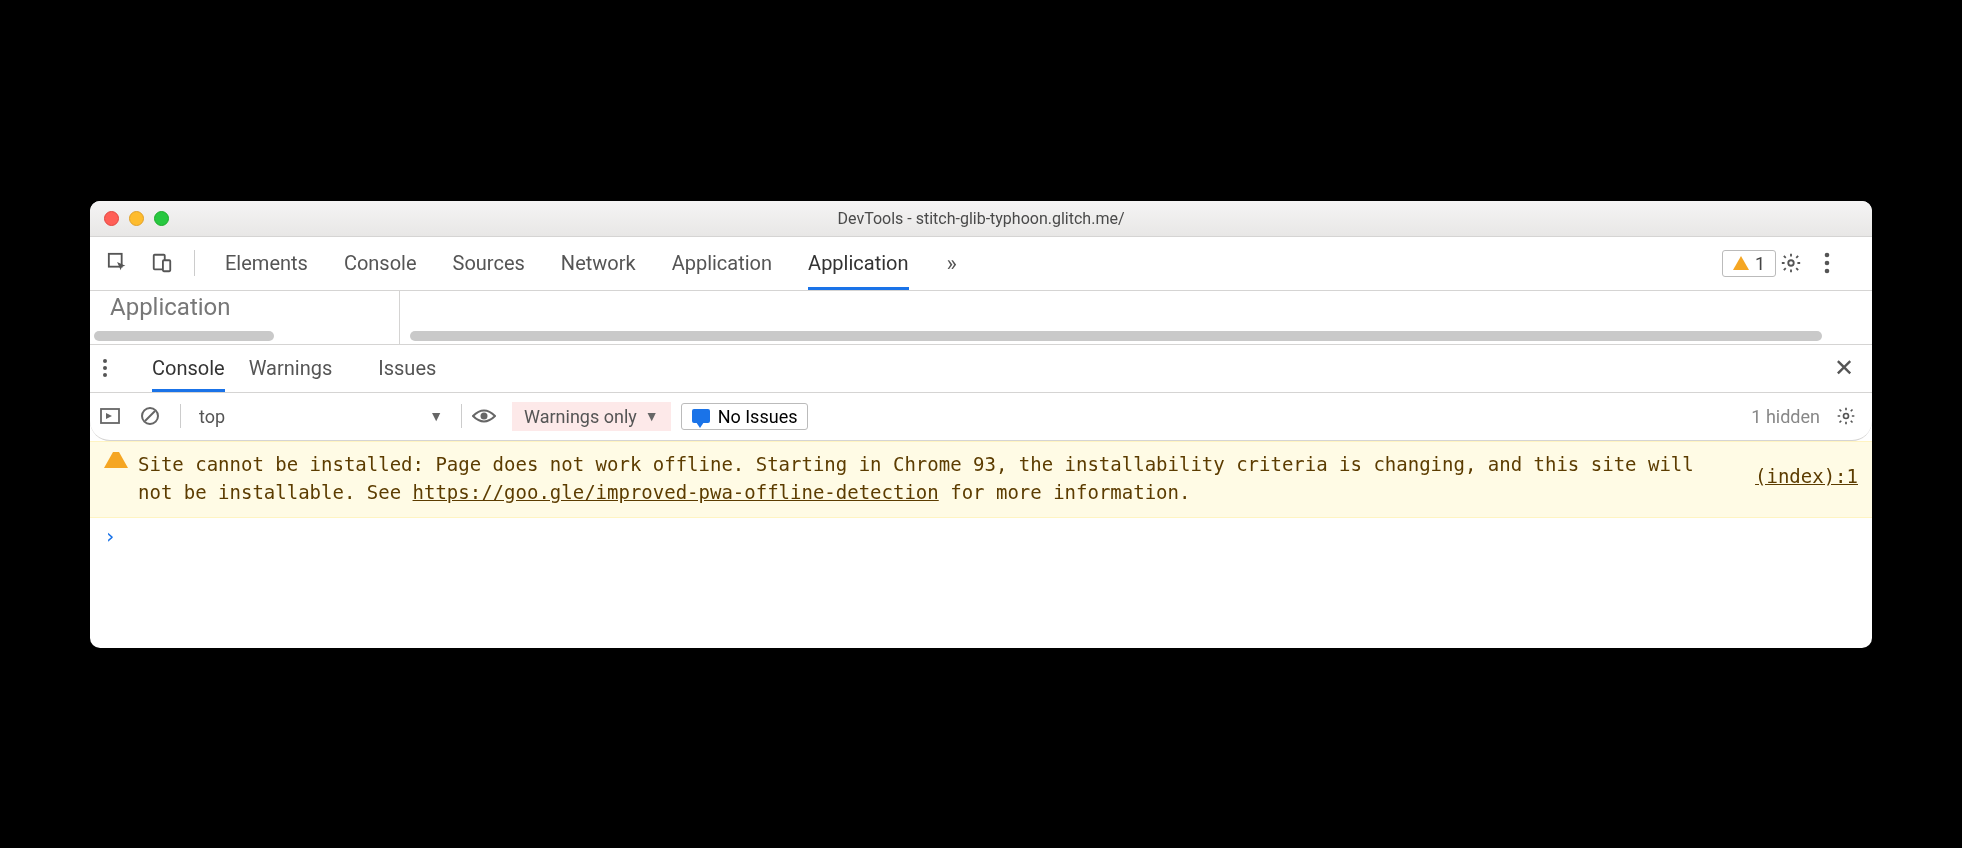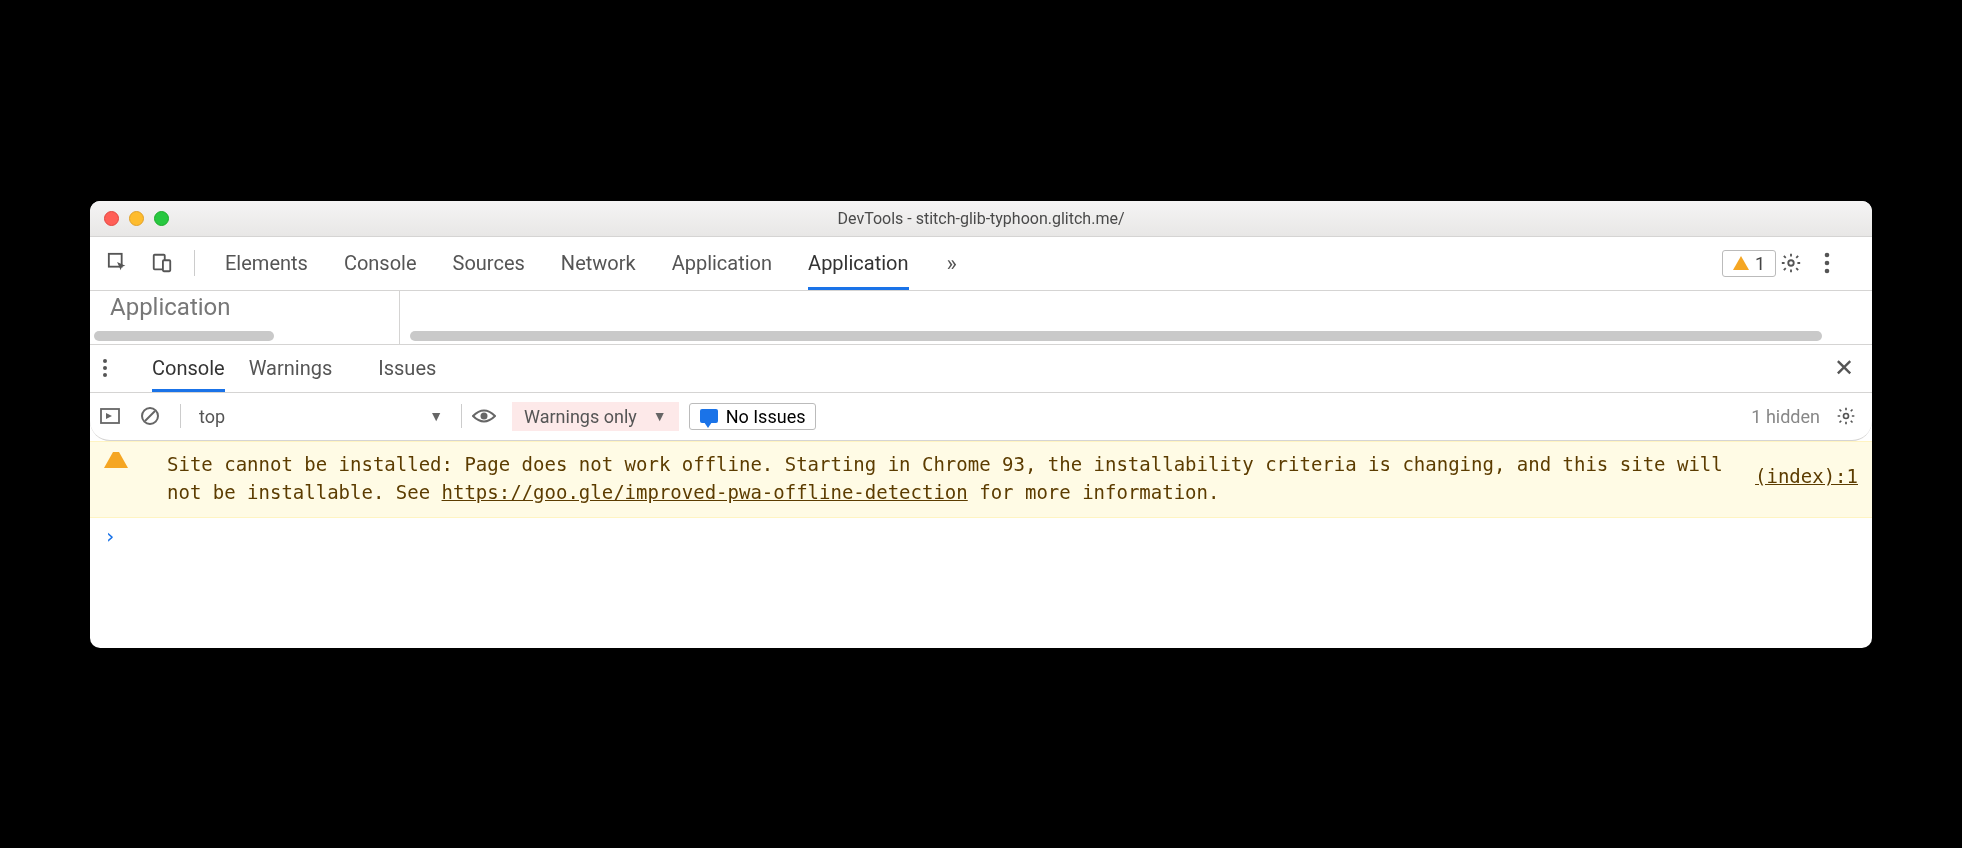--- a/index.html
+++ b/index.html
@@ -150,21 +150,21 @@
   .context-sel .caret { color:#666; font-size:14px; }
   .filter-input {
     border:1px solid #ccc; border-radius:2px;
     height:30px; width: 300px; padding:0 8px;
     font-size:18px; color:#888;
     background:#fff;
   }
   .level-sel {
     background:#fde9e9;
     padding: 4px 12px;
-    display:flex; align-items:center; gap:16px;
+    display:flex; align-items:center; gap:8px;
     color:#555; cursor:pointer;
   }
   .level-sel .caret { font-size:14px; color:#666;}
   .noissues-chip {
     border:1px solid #bbb; border-radius:3px;
     padding:2px 10px; display:flex; align-items:center; gap:8px;
     cursor:pointer;
   }
   .chat-ic {
     width:18px;height:14px;background:#1a73e8;border-radius:2px;position:relative;
@@ -187,21 +187,21 @@
     font-size:19px;
     color:#5c3c00;
     line-height:1.5;
   }
   .warn-ic {
     flex:0 0 24px; margin-right:10px; margin-top:2px;
     width:0;height:0;
     border-left:9px solid transparent;border-right:9px solid transparent;border-bottom:16px solid #f5a623;
     position:relative;
   }
-  .warn-msg { flex:1; word-break: break-word; margin-left: 29px; }
+  .warn-msg { flex:1; word-break: break-word; }
   .warn-msg a { color:#5c3c00; text-decoration: underline; }
   .warn-src { margin-left: 24px; white-space:nowrap; text-decoration: underline; color:#5c3c00;margin-top:12px;}
 
   
   .prompt-row {
     padding: 6px 14px 100px 14px;
     font-family: Menlo, Consolas, monospace;
     font-size:20px; color:#1a73e8;
   }
 

